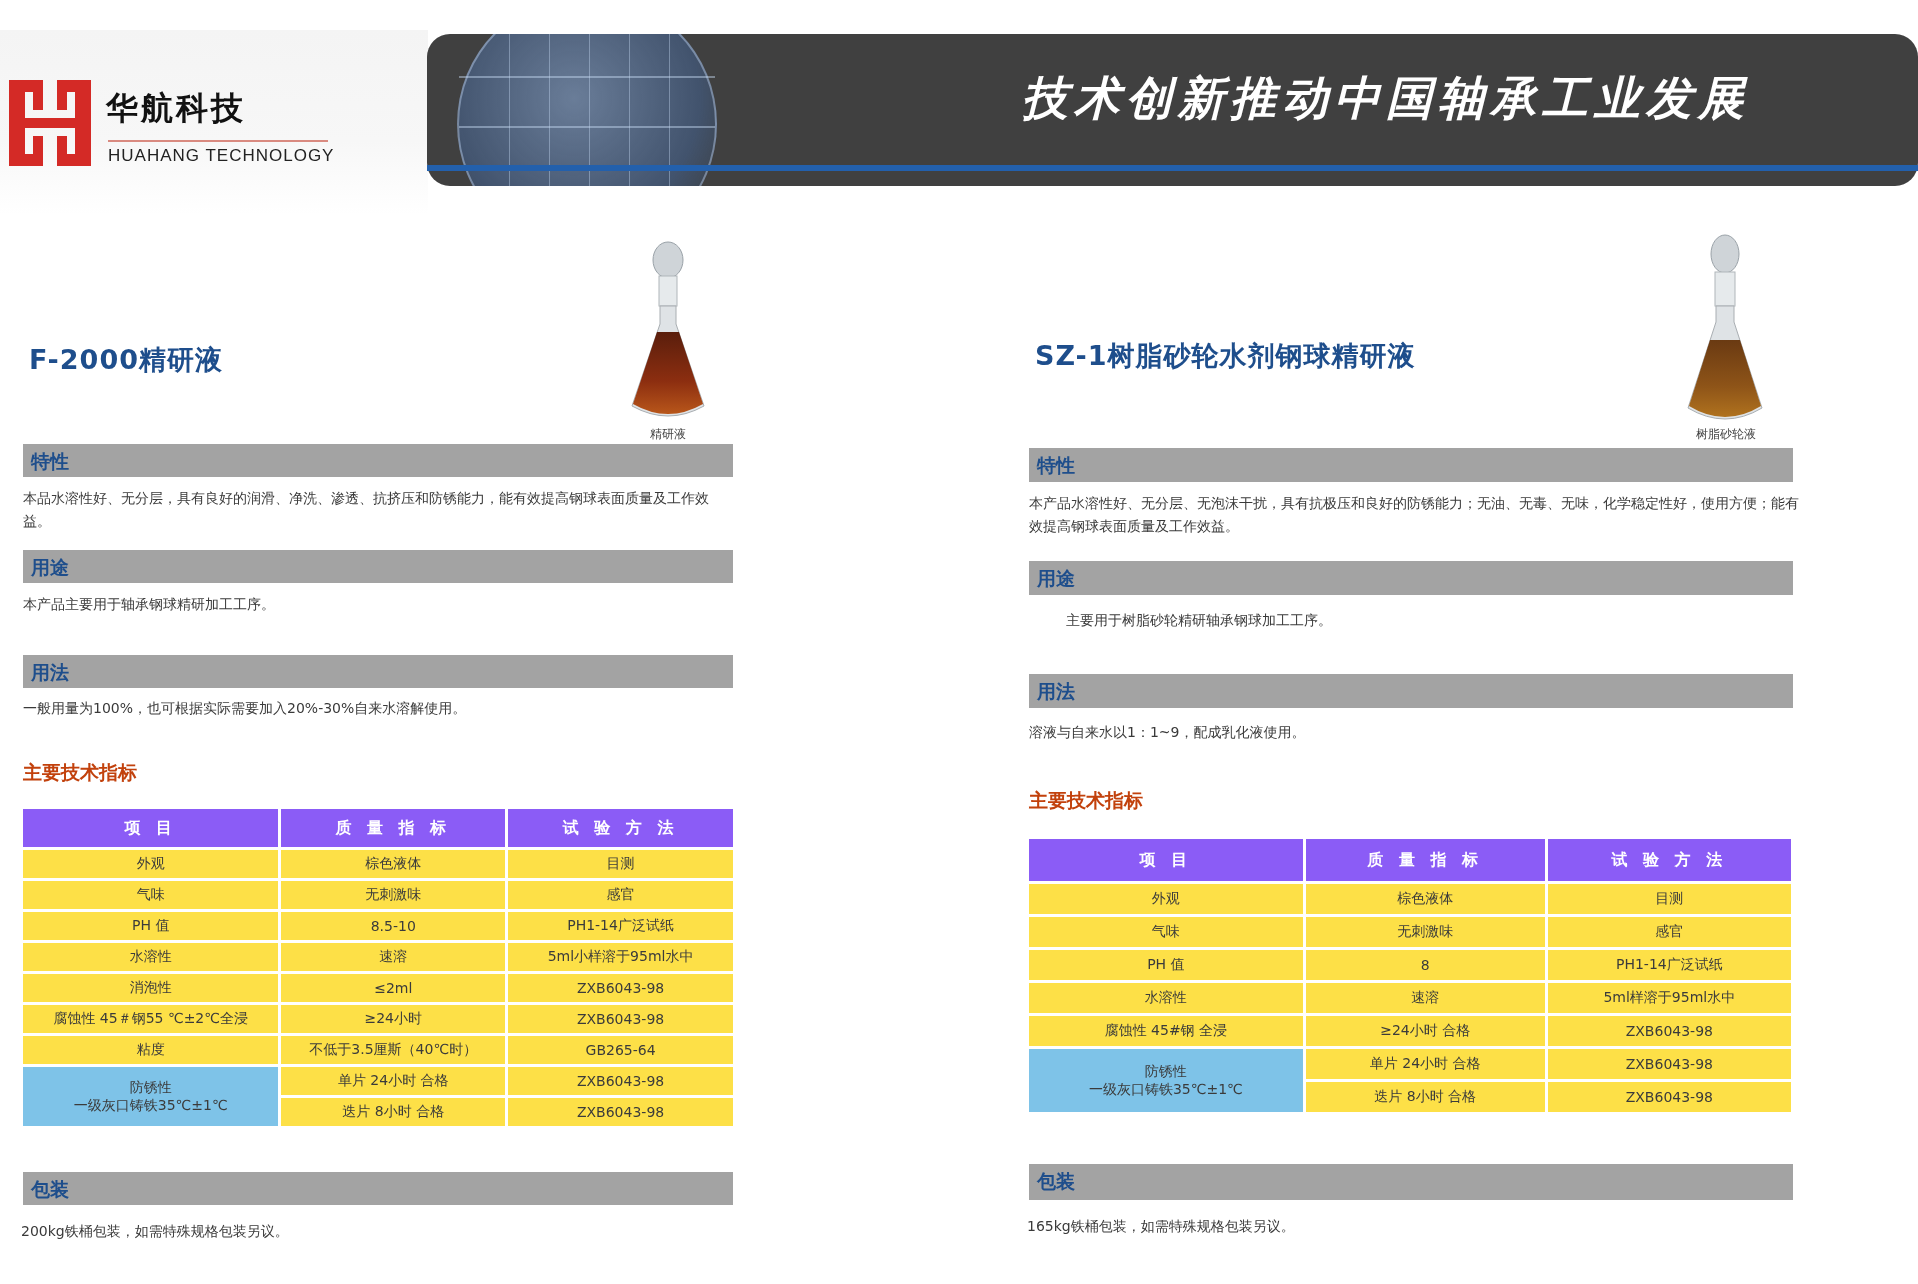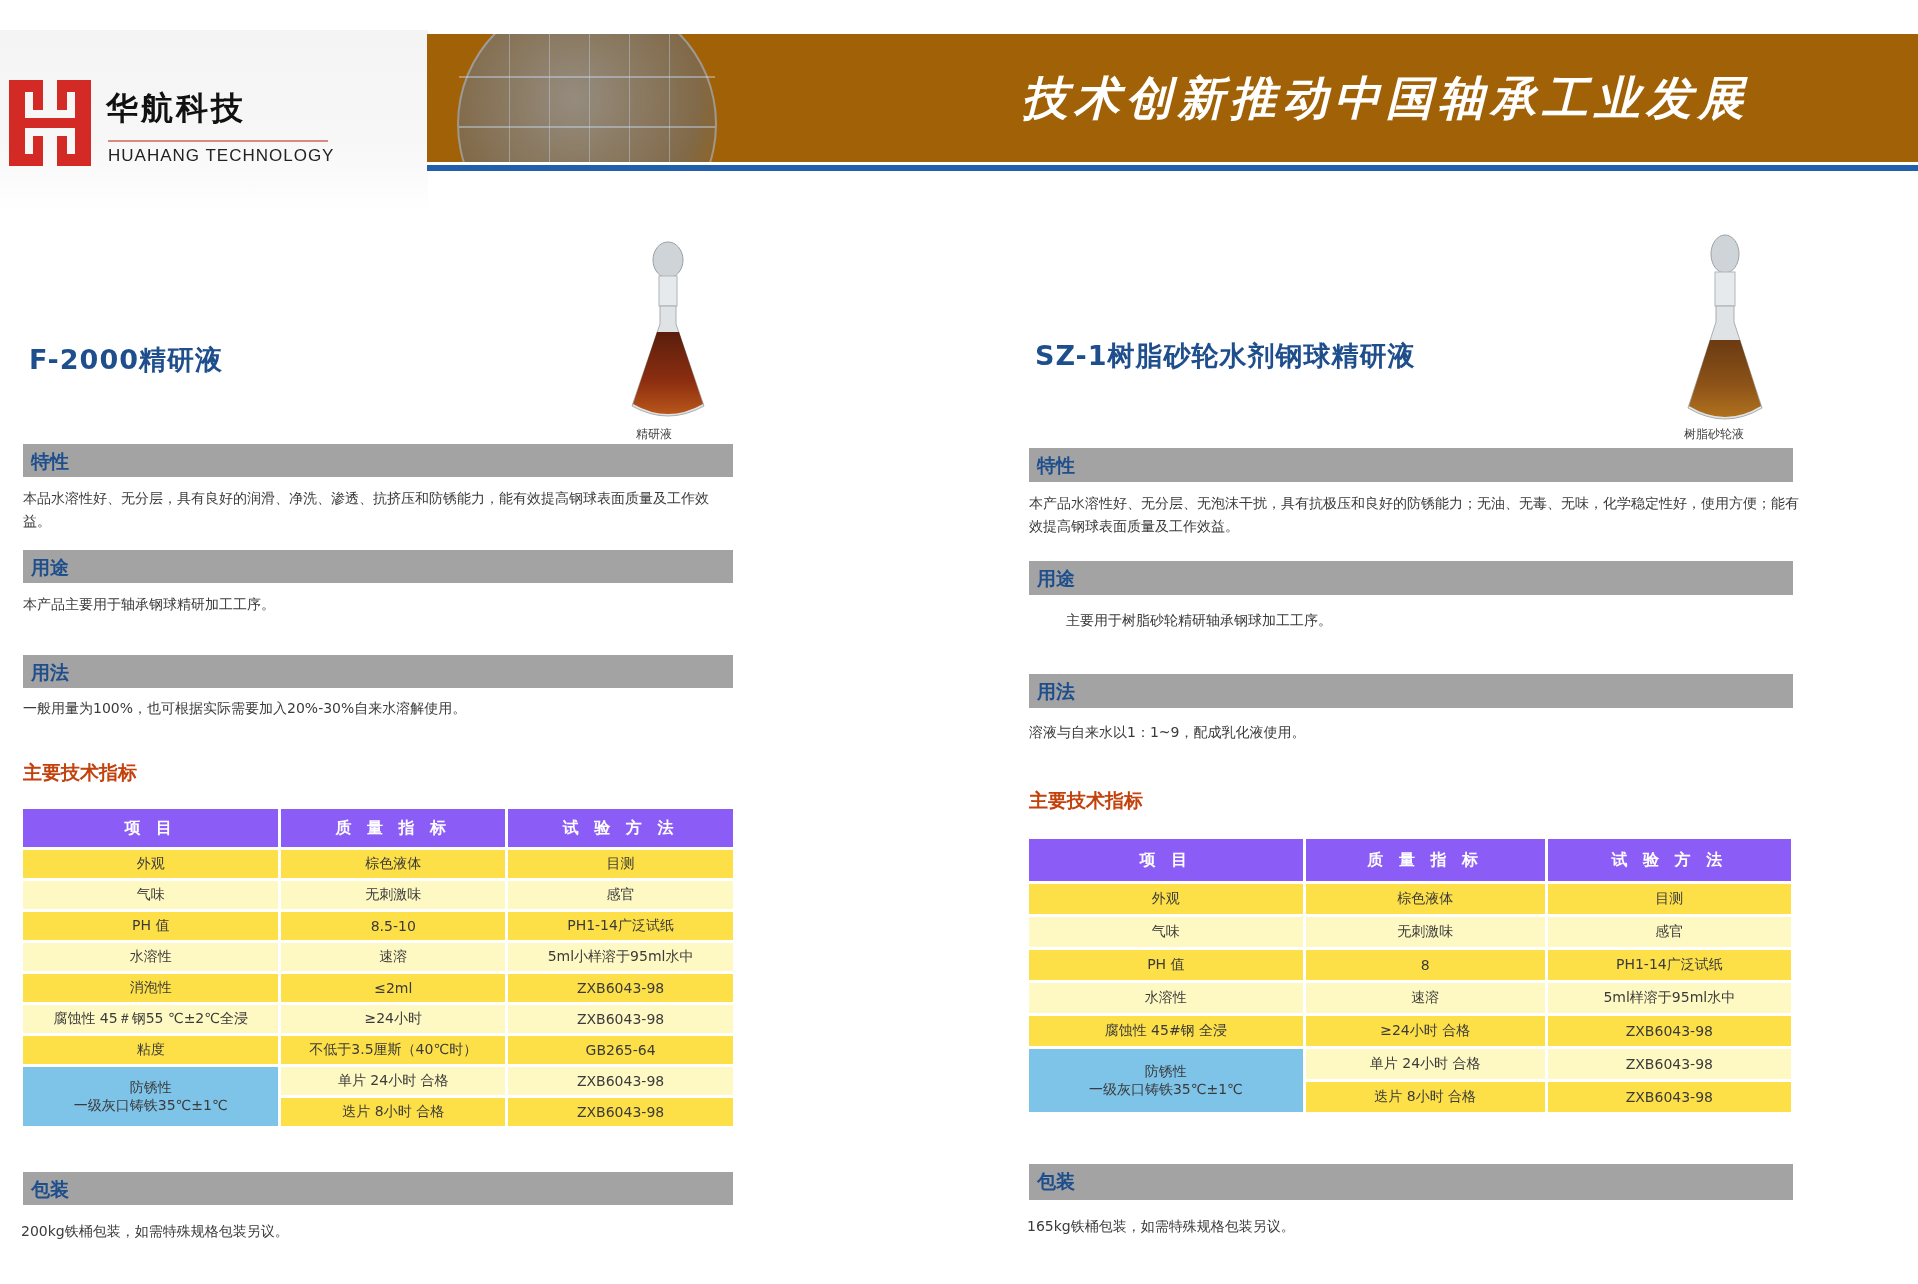--- a/index.html
+++ b/index.html
@@ -7,45 +7,45 @@
   body { position: relative; font-family: "DejaVu Sans", "Liberation Sans", sans-serif; color: #3a3a3a; }
 
   
   .logo-area { position: absolute; left: 0; top: 30px; width: 428px; height: 185px;
     background: linear-gradient(180deg, #f4f4f4 0%, #f7f7f7 60%, #ffffff 100%); }
   .logo-mark { position: absolute; left: 9px; top: 50px; width: 82px; height: 86px; }
   .logo-cn { position: absolute; left: 106px; top: 48px; font-size: 32px; font-weight: bold; color: #111; letter-spacing: 3px; line-height: 60px; }
   .logo-line { position: absolute; left: 108px; top: 110px; width: 220px; height: 2px; background: #d98a80; }
   .logo-en { position: absolute; left: 108px; top: 116px; font-size: 17px; color: #222; letter-spacing: 1px; font-family: "Liberation Sans", sans-serif; }
 
-  .banner { position: absolute; left: 427px; top: 34px; width: 1491px; height: 128px; background: #a16207; overflow: hidden; }
+  .banner { position: absolute; left: 427px; top: 34px; width: 1491px; height: 152px; background: #404040; overflow: hidden; border-radius: 23px; }
   .banner-stripe { position: absolute; left: 427px; top: 165px; width: 1491px; height: 6px; background: #2360ac; }
   .globe { position: absolute; left: 30px; top: -40px; width: 260px; height: 260px; border-radius: 50%;
     background: radial-gradient(circle at 45% 40%, rgba(140,175,225,0.55), rgba(70,120,195,0.35) 60%, rgba(35,96,172,0.1) 80%);
     border: 2px solid rgba(190,210,240,0.45); }
   .globe .lat { position: absolute; left: 0; right: 0; height: 2px; background: rgba(200,220,245,0.45); }
   .globe .lon { position: absolute; top: 0; bottom: 0; width: 0; border-left: 1.5px solid rgba(200,220,245,0.4); }
   .slogan { position: absolute; left: 595px; top: 36px; font-family: "DejaVu Serif", serif; font-style: italic; font-weight: bold;
     font-size: 46px; color: #ffffff; letter-spacing: 6px; line-height: 56px; }
 
   
   .prod-title { position: absolute; font-size: 27px; font-weight: bold; color: #1e4e8c; letter-spacing: 1px; }
   .flask { position: absolute; }
-  .flask-caption { position: absolute; font-size: 12px; color: #444; text-align: left; }
+  .flask-caption { position: absolute; font-size: 12px; color: #444; text-align: center; }
 
   .sec-bar { position: absolute; height: 33px; background: #a3a3a3; }
   .sec-bar span { position: absolute; left: 8px; top: 5px; font-size: 19px; font-weight: bold; color: #1e4e8c; }
   .body-text { position: absolute; font-size: 14px; color: #3a3a3a; line-height: 23px; }
   .spec-title { position: absolute; font-size: 19px; font-weight: bold; color: #c2410c; }
 
   table.spec { position: absolute; border-collapse: separate; border-spacing: 3px; font-size: 14px; color: #3b3b3b; }
   table.spec th { background: #8b5cf6; color: #fff; font-weight: bold; font-size: 16px; letter-spacing: 5px; height: 38px; text-align: center; }
   table.spec td { text-align: center; height: 28px; }
   table.spec tr.light td { background: #fde047; }
-  table.spec tr.dark td { background: #fef9c3; }
+  table.spec tr.dark td { background: #fde047; }
   table.spec td.dark { background: #7ec3e8 !important; }
   table.spec.right td { height: 30px; }
   table.spec.right th { height: 42px; }
 </style>
 </head>
 <body>
 
 <div class="logo-area">
   <svg class="logo-mark" viewBox="0 0 82 86">
     <g fill="#d42a26">

